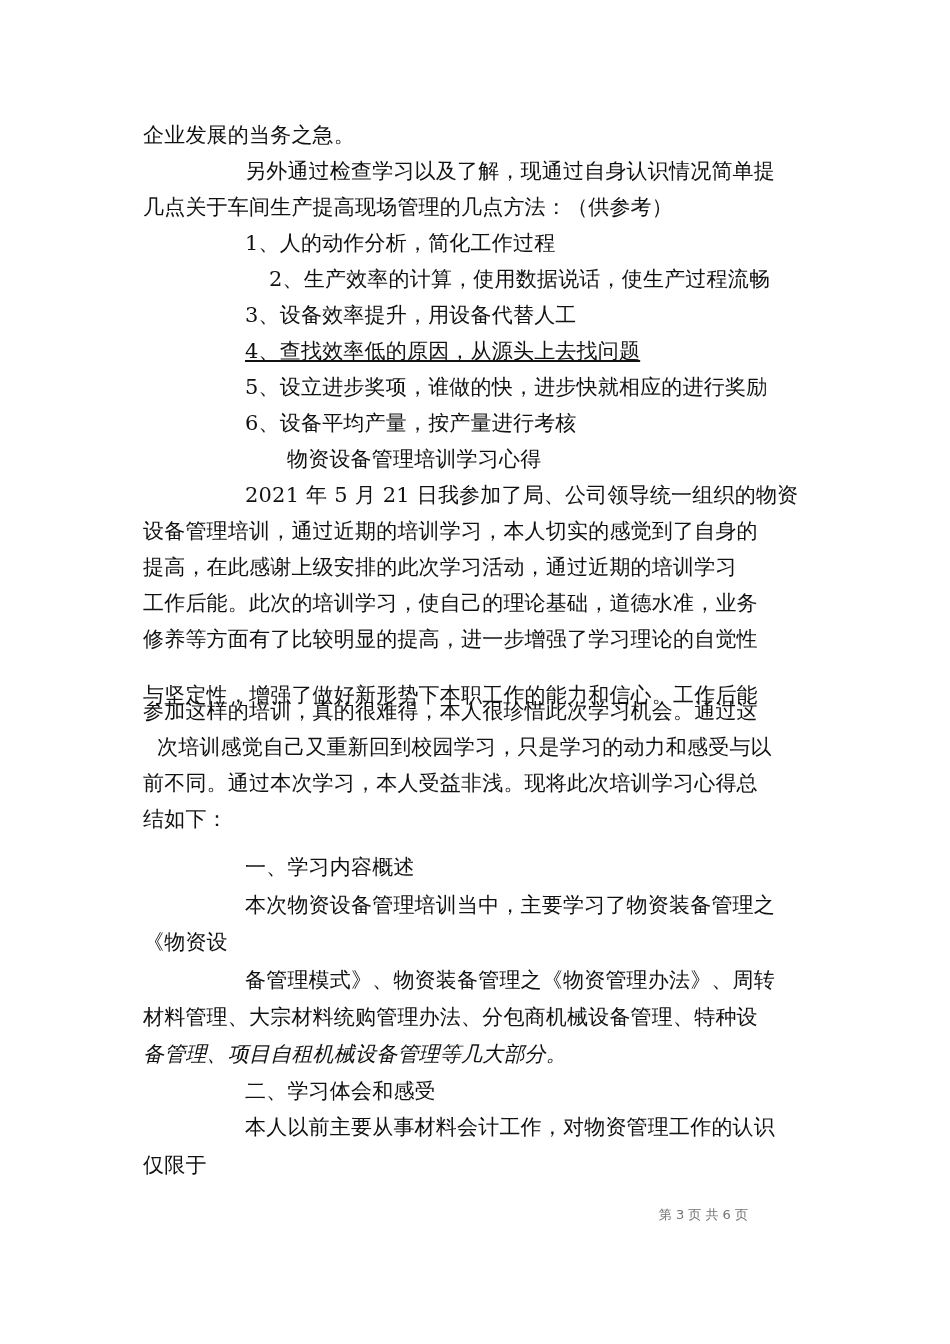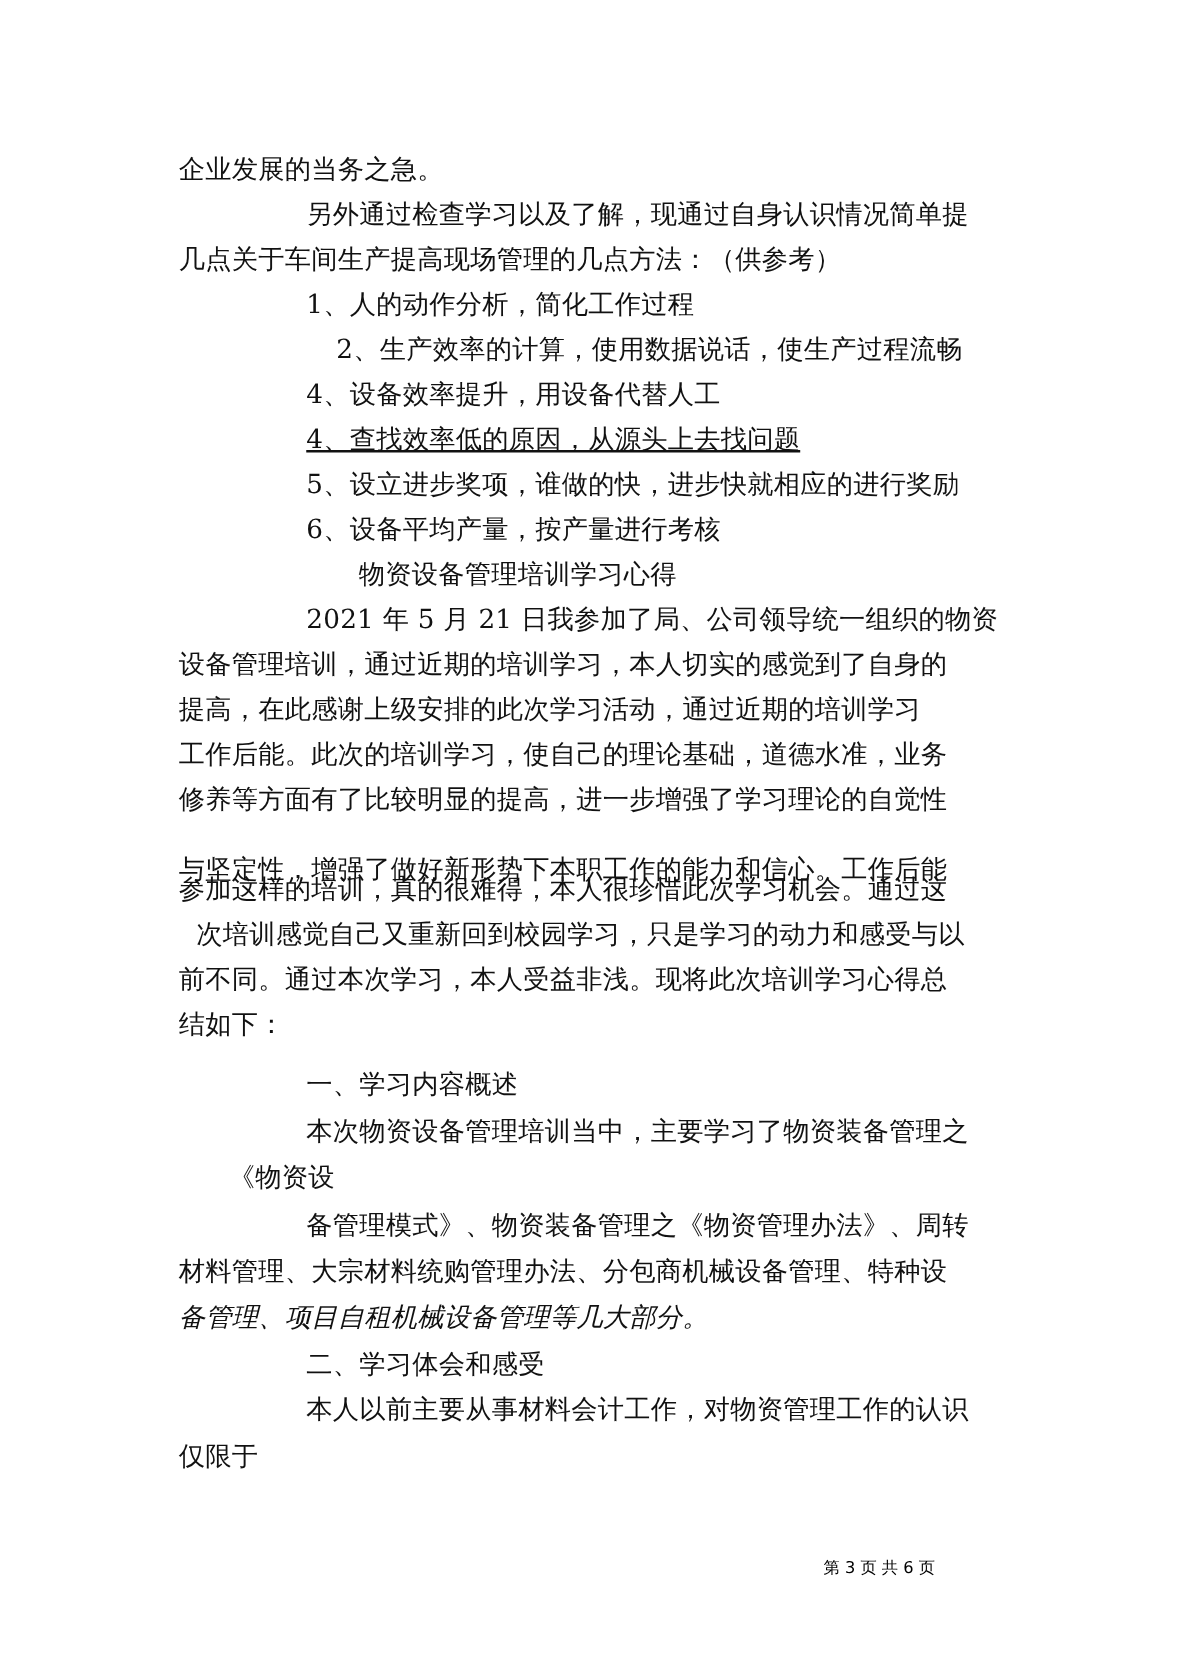--- a/index.html
+++ b/index.html
@@ -1,50 +1,50 @@
 <!DOCTYPE html>
 <html><head>
   <meta charset="utf-8">
   <style>
     html, body { margin: 0; padding: 0; background: #ffffff; }
     body { width: 950px; height: 1344px; position: relative; overflow: hidden;
       font-family: "DejaVu Serif", "Liberation Serif", serif; color: #111; }
     .page { position: absolute; left: 0; top: 0; width: 892px; height: 1344px; }
     .line { position: absolute; left: 143px; font-size: 21px; line-height: 36px; white-space: nowrap; letter-spacing: 0.2px; }
     .footer { position: absolute; right: 144px; top: 1206px; font-size: 13px; line-height: 18px;
-      font-family: "DejaVu Sans", sans-serif; color: #000000; margin-top: 40px; }
+      font-family: "DejaVu Sans", sans-serif; color: #737373; }
   </style>
 </head>
 <body>
 
 <div class="page">
   <div id="lines">
       <div class="line" style="left: 143px; top: 117px;">企业发展的当务之急。</div>
       <div class="line" style="left: 245px; top: 153px;">另外通过检查学习以及了解，现通过自身认识情况简单提</div>
       <div class="line" style="left: 143px; top: 189px;">几点关于车间生产提高现场管理的几点方法：（供参考）</div>
       <div class="line" style="left: 245px; top: 225px;">1、人的动作分析，简化工作过程</div>
       <div class="line" style="left: 245px; top: 261px; margin-left: 24px;">2、生产效率的计算，使用数据说话，使生产过程流畅</div>
-      <div class="line" style="left: 245px; top: 297px;">4、设备效率提升，用设备代替人工</div>
+      <div class="line" style="left: 245px; top: 297px;">3、设备效率提升，用设备代替人工</div>
       <div class="line" style="left: 245px; top: 333px; text-decoration: underline;">4、查找效率低的原因，从源头上去找问题</div>
       <div class="line" style="left: 245px; top: 369px;">5、设立进步奖项，谁做的快，进步快就相应的进行奖励</div>
       <div class="line" style="left: 245px; top: 405px;">6、设备平均产量，按产量进行考核</div>
       <div class="line" style="left: 287px; top: 441px;">物资设备管理培训学习心得</div>
       <div class="line" style="left: 245px; top: 477px;">2021 年 5 月 21 日我参加了局、公司领导统一组织的物资</div>
       <div class="line" style="left: 143px; top: 513px;">设备管理培训，通过近期的培训学习，本人切实的感觉到了自身的</div>
       <div class="line" style="left: 143px; top: 549px;">提高，在此感谢上级安排的此次学习活动，通过近期的培训学习</div>
       <div class="line" style="left: 143px; top: 585px;">工作后能。此次的培训学习，使自己的理论基础，道德水准，业务</div>
       <div class="line" style="left: 143px; top: 621px;">修养等方面有了比较明显的提高，进一步增强了学习理论的自觉性</div>
       <div class="line" style="left: 143px; top: 657px; margin-top: 20px;">与坚定性，增强了做好新形势下本职工作的能力和信心。工作后能</div>
       <div class="line" style="left: 143px; top: 693px;">参加这样的培训，真的很难得，本人很珍惜此次学习机会。通过这</div>
       <div class="line" style="left: 157px; top: 729px;">次培训感觉自己又重新回到校园学习，只是学习的动力和感受与以</div>
       <div class="line" style="left: 143px; top: 765px;">前不同。通过本次学习，本人受益非浅。现将此次培训学习心得总</div>
       <div class="line" style="left: 143px; top: 801px;">结如下：</div>
       <div class="line" style="left: 245px; top: 849px;">一、学习内容概述</div>
       <div class="line" style="left: 245px; top: 887px;">本次物资设备管理培训当中，主要学习了物资装备管理之</div>
-      <div class="line" style="left: 143px; top: 924px; margin-left: 40px;">《物资设</div>
+      <div class="line" style="left: 143px; top: 924px;">《物资设</div>
       <div class="line" style="left: 245px; top: 962px;">备管理模式》、物资装备管理之《物资管理办法》、周转</div>
       <div class="line" style="left: 143px; top: 999px;">材料管理、大宗材料统购管理办法、分包商机械设备管理、特种设</div>
       <div class="line" style="left: 143px; top: 1036px; font-style: italic;">备管理、项目自租机械设备管理等几大部分。</div>
       <div class="line" style="left: 245px; top: 1073px;">二、学习体会和感受</div>
       <div class="line" style="left: 245px; top: 1109px;">本人以前主要从事材料会计工作，对物资管理工作的认识</div>
       <div class="line" style="left: 143px; top: 1147px;">仅限于</div>
     </div>
   <div class="footer">第 3 页 共 6 页</div>
 </div>
 

